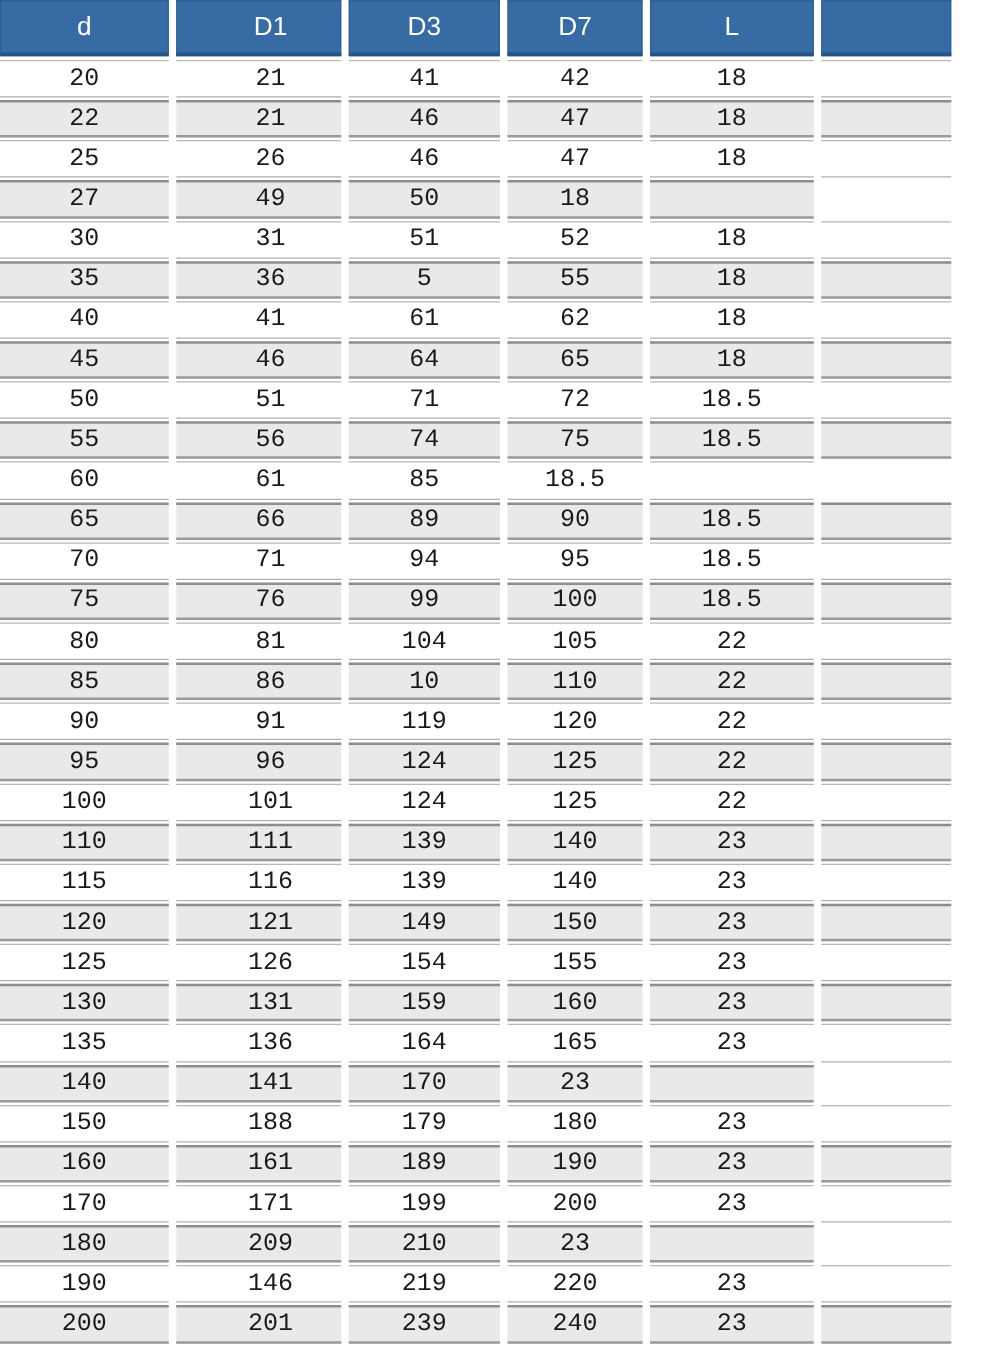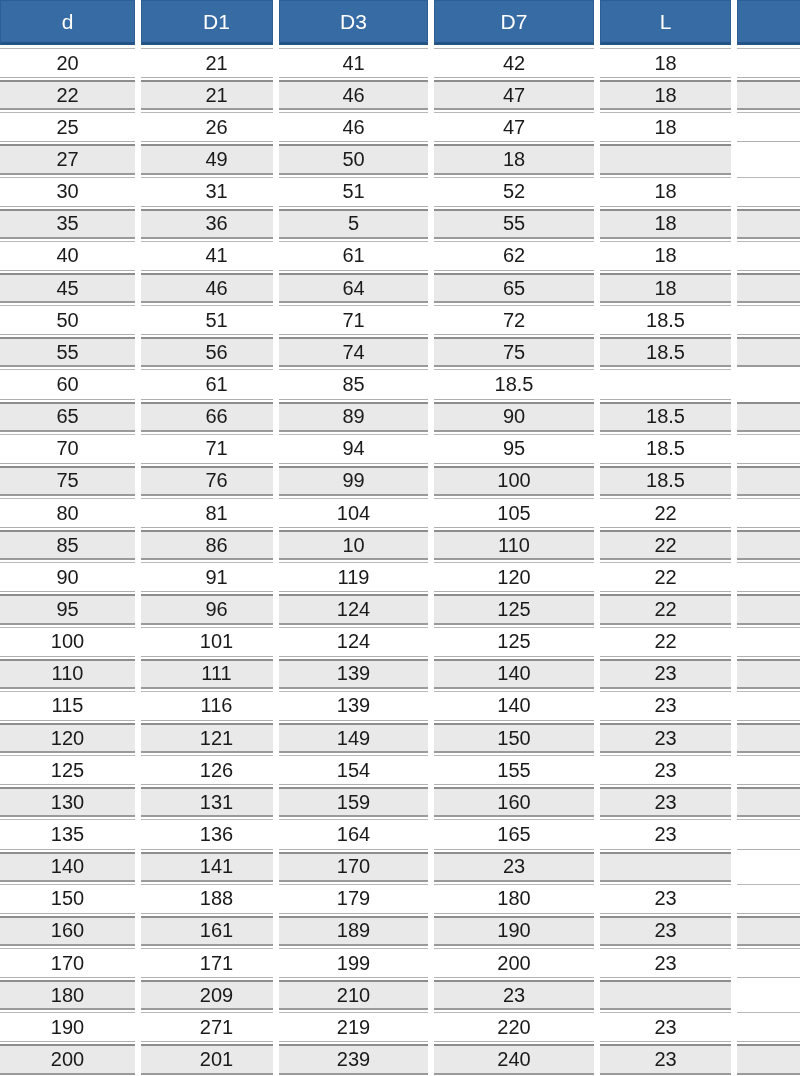--- a/index.html
+++ b/index.html
@@ -15,22 +15,22 @@
     width: 800px;
   }
   .trow {
     display: flex;
     gap: 6px;
     box-sizing: border-box;
   }
   
   .trow > :nth-child(1) { width: 135px; }
   .trow > :nth-child(2) { width: 132px; padding-left: 19px; }
-  .trow > :nth-child(3) { width: 149px; }
-  .trow > :nth-child(4) { width: 160px; }
+  .trow > :nth-child(3) { width: 121px; }
+  .trow > :nth-child(4) { width: 108px; }
   .trow > :nth-child(5) { width: 131px; }
   .trow > :nth-child(6) { width: 104px; }
   .cell {
     box-sizing: border-box;
     flex: none;
     display: flex;
     align-items: center;
     justify-content: center;
     overflow: hidden;
   }
@@ -43,20 +43,21 @@
     color: #ffffff;
     font-size: 21px;
     border-top: 1px solid #2E5F94;
     border-bottom: 3px solid #245385;
     border-left: 1px solid #2E5F94;
     border-right: 1px solid #2E5F94;
   }
   .data-row {
     height: 30.15px;
     margin-bottom: 2px;
+    font-family: Liberation Mono, monospace;
   }
   .data-row .cell {
     font-size: 20px;
     color: #1A1A1A;
   }
   .data-row.white .cell {
     background: #FFFFFF;
     border-top: 1px solid #B8B8B8;
     border-bottom: 1px solid #B0B0B0;
   }
@@ -310,21 +311,21 @@
       </div>
       <div class="trow data-row gray">
         <div class="cell">180</div>
         <div class="cell">209</div>
         <div class="cell">210</div>
         <div class="cell">23</div>
         <div class="cell"></div>
       </div>
       <div class="trow data-row white">
         <div class="cell">190</div>
-        <div class="cell">271</div>
+        <div class="cell">146</div>
         <div class="cell">219</div>
         <div class="cell">220</div>
         <div class="cell">23</div>
         <div class="cell"></div>
       </div>
       <div class="trow data-row gray">
         <div class="cell">200</div>
         <div class="cell">201</div>
         <div class="cell">239</div>
         <div class="cell">240</div>

